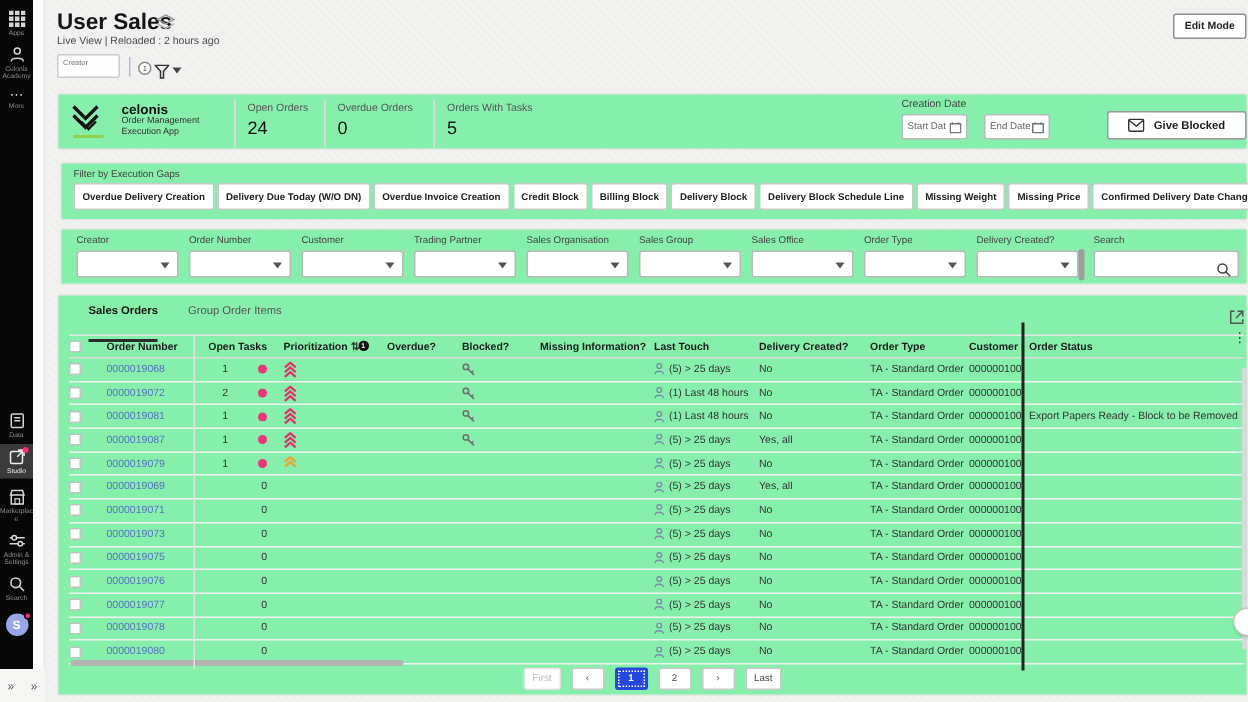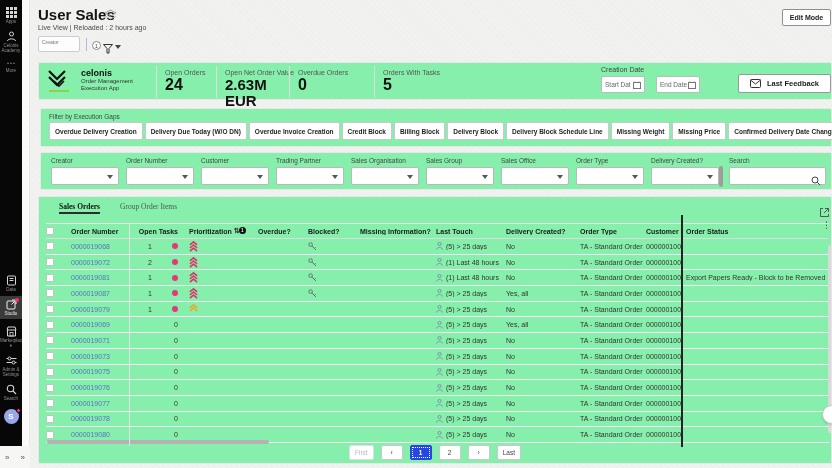--- a/index.html
+++ b/index.html
@@ -42,21 +42,21 @@
   
   .card { position:absolute; background:#86efac; border:1px solid #e7e7e5; border-radius:2px; }
   .kpi-card { left:38px; top:62px; width:794px; height:38px; }
   .brand { position:absolute; left:6px; top:4px; display:flex; }
   .brand-text { margin-left:6px; padding-top:2px; }
   .brand-name { font-size:9px; font-weight:bold; color:#111; line-height:9px; }
   .brand-sub { font-size:6px; color:#333; line-height:7px; }
   .kpis { position:absolute; left:117px; top:3px; display:flex; height:32px; }
   .kpi { border-left:1px solid #ddd; padding:2px 6px 0 8px; }
   .kpi-label { font-size:7px; color:#555; line-height:9px; white-space:nowrap; }
-  .kpi-value { font-size:16px; font-weight:700; color:#111; line-height:16px; }
+  .kpi-value { font-size:12px; font-weight:400; color:#111; line-height:16px; }
   .kpi.big .kpi-value { font-size:15px; font-weight:bold; }
   .kpi:nth-child(1){width:60px}.kpi:nth-child(2){width:73px}.kpi:nth-child(3){width:85px}.kpi:nth-child(4){width:62px}.kpi:nth-child(5){width:75px}
   .creation-label { position:absolute; left:562px; top:3px; font-size:7px; color:#444; }
   .date-input { position:absolute; top:13px; width:44px; height:17px; border:1px solid #bbb; border-radius:2px; background:#fff;
                 font-size:6.5px; color:#666; display:flex; align-items:center; justify-content:space-between; padding:0 3px; cursor:pointer; }
   .start-date { left:562px; } .end-date { left:617px; }
   .feedback-btn { position:absolute; left:699px; top:11px; width:93px; height:19px; background:#fff; border:1px solid #999; border-radius:2px;
                   display:flex; align-items:center; justify-content:center; gap:6px; font-size:7.5px; font-weight:bold; color:#1a1a1a; cursor:pointer; }
 
   .gaps-card { left:40px; top:108px; width:792px; height:39px; }
@@ -73,21 +73,21 @@
   .dd-box .caret { position:absolute; right:5px; top:7px; border-top-color:#555; }
   .filter-scroll-thumb { position:absolute; left:678px; top:13px; width:4px; height:21px; background:#9d9d9d; border-radius:2px; cursor:pointer; }
   .search-block { position:absolute; left:688px; top:4px; width:97px; }
   .search-input { width:97px; height:18px; border:1px solid #b9b9b9; border-radius:2px; background:#fff; position:relative; }
   .search-input input { width:80px; height:14px; border:none; outline:none; font-size:7px; margin:1px 0 0 3px; background:transparent; }
   .search-icon-wrap { position:absolute; right:4px; top:4px; }
 
   
   .table-card { left:38px; top:196px; width:794px; height:268px; }
   .tabs { position:absolute; left:20px; top:5px; display:flex; gap:20px; }
-  .tab { font-size:7.5px; color:#555; padding-bottom:1px; cursor:pointer;font-family:Liberation Serif, serif; }
+  .tab { font-size:7.5px; color:#555; padding-bottom:15px; cursor:pointer; }
   .tab.active { font-weight:bold; color:#111; border-bottom:2px solid #2d2d2d; }
   .export-btn { position:absolute; left:780px; top:7px; cursor:pointer; }
   .kebab { position:absolute; left:783px; top:24px; font-size:9px; color:#333; cursor:pointer; line-height:9px; }
   .tgrid { display:grid; grid-template-columns:16px 68px 49px 72px 48px 54px 80px 71px 74px 67px 36px minmax(0,1fr); align-items:center; }
   .thead-row { position:absolute; left:7px; top:26px; right:2px; height:16px; font-size:7px; font-weight:bold; color:#1a1a1a;
                border-top:1px solid #e6e6e6; border-bottom:1px solid #dcdcdc; }
   .rows { position:absolute; left:7px; top:42px; right:2px; }
   .trow { height:15.7px; border-bottom:1px solid #f1f1f1; font-size:7px; color:#333; }
   .cell { overflow:hidden; white-space:nowrap; display:flex; align-items:center; }
   .c-chk { justify-content:flex-start; }
@@ -239,24 +239,20 @@
   </div>
 
   <div class="kpis">
 
       <div class="kpi">
         <div class="kpi-label">Open Orders</div>
         <div class="kpi-value">24</div>
       </div>
 
 
-      <div class="kpi big">
-        <div class="kpi-label">Open Net Order Value</div>
-        <div class="kpi-value">2.63M EUR</div>
-      </div>
 
       <div class="kpi">
         <div class="kpi-label">Overdue Orders</div>
         <div class="kpi-value">0</div>
       </div>
 
       <div class="kpi">
         <div class="kpi-label">Orders With Tasks</div>
         <div class="kpi-value">5</div>
       </div>
@@ -278,21 +274,21 @@
         <rect x="0.5" y="1.5" width="7" height="6" fill="none" stroke="#777" stroke-width="1"></rect>
         <line x1="2" y1="0.5" x2="2" y2="2" stroke="#777" stroke-width="1"></line>
         <line x1="6" y1="0.5" x2="6" y2="2" stroke="#777" stroke-width="1"></line>
       </svg>
   </div>
   <button class="feedback-btn">
     <svg width="11" height="9" viewBox="0 0 11 9">
         <rect x="0.5" y="0.5" width="10" height="8" rx="1" fill="none" stroke="#333" stroke-width="1"></rect>
         <path d="M0.5 1 L5.5 5 L10.5 1" fill="none" stroke="#333" stroke-width="1"></path>
       </svg>
-    <span>Last Feedback</span>
+    <span>Give Blocked</span>
   </button>
 </div>
 
 <div class="card gaps-card">
   <div class="gaps-label">Filter by Execution Gaps</div>
   <div class="chips">
 
       <div class="chip">Overdue Delivery Creation</div>
 
       <div class="chip">Delivery Due Today (W/O DN)</div>

